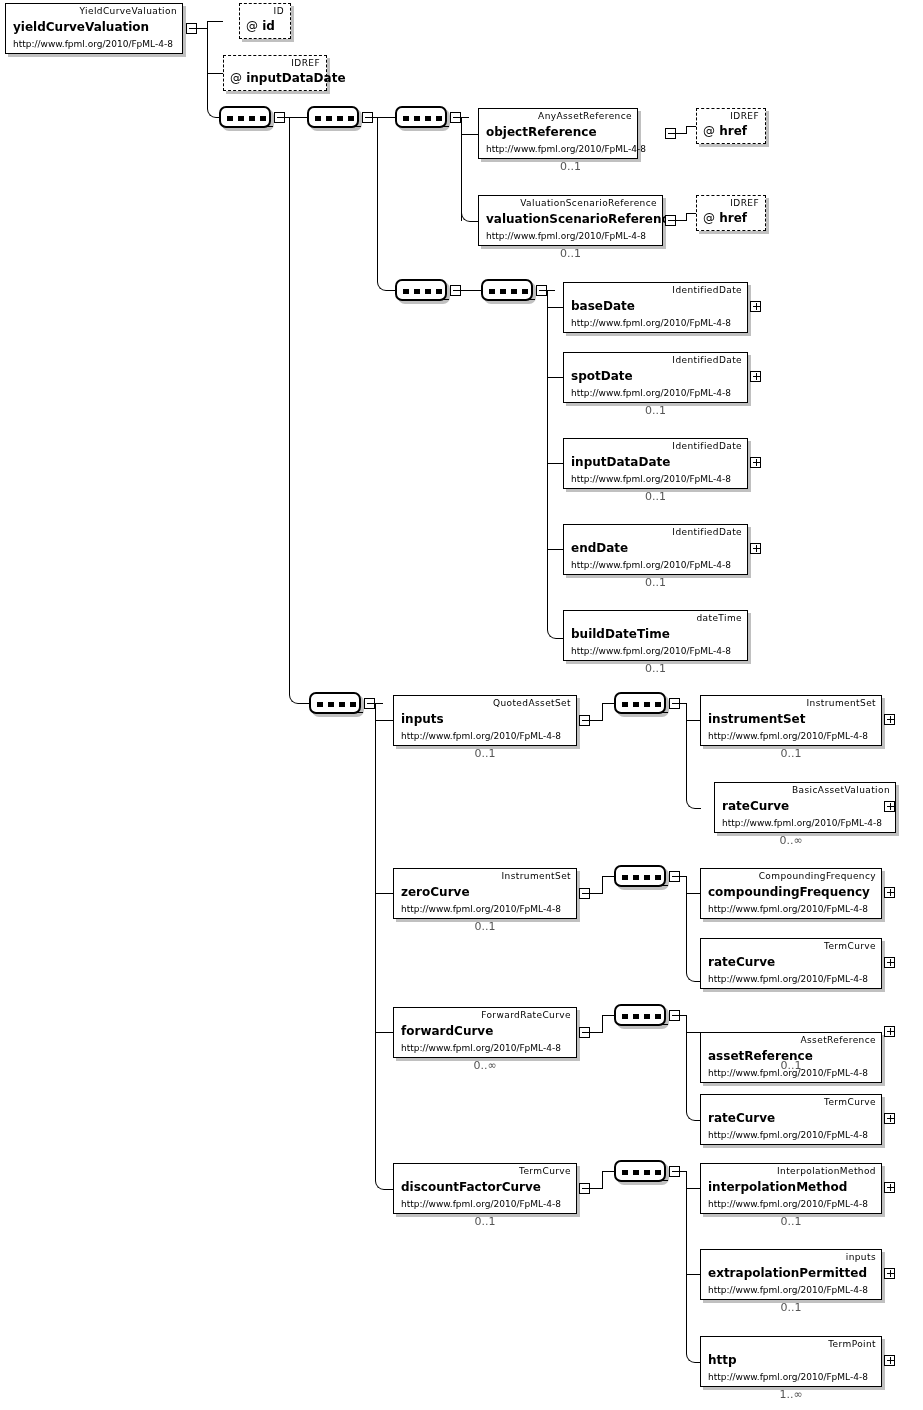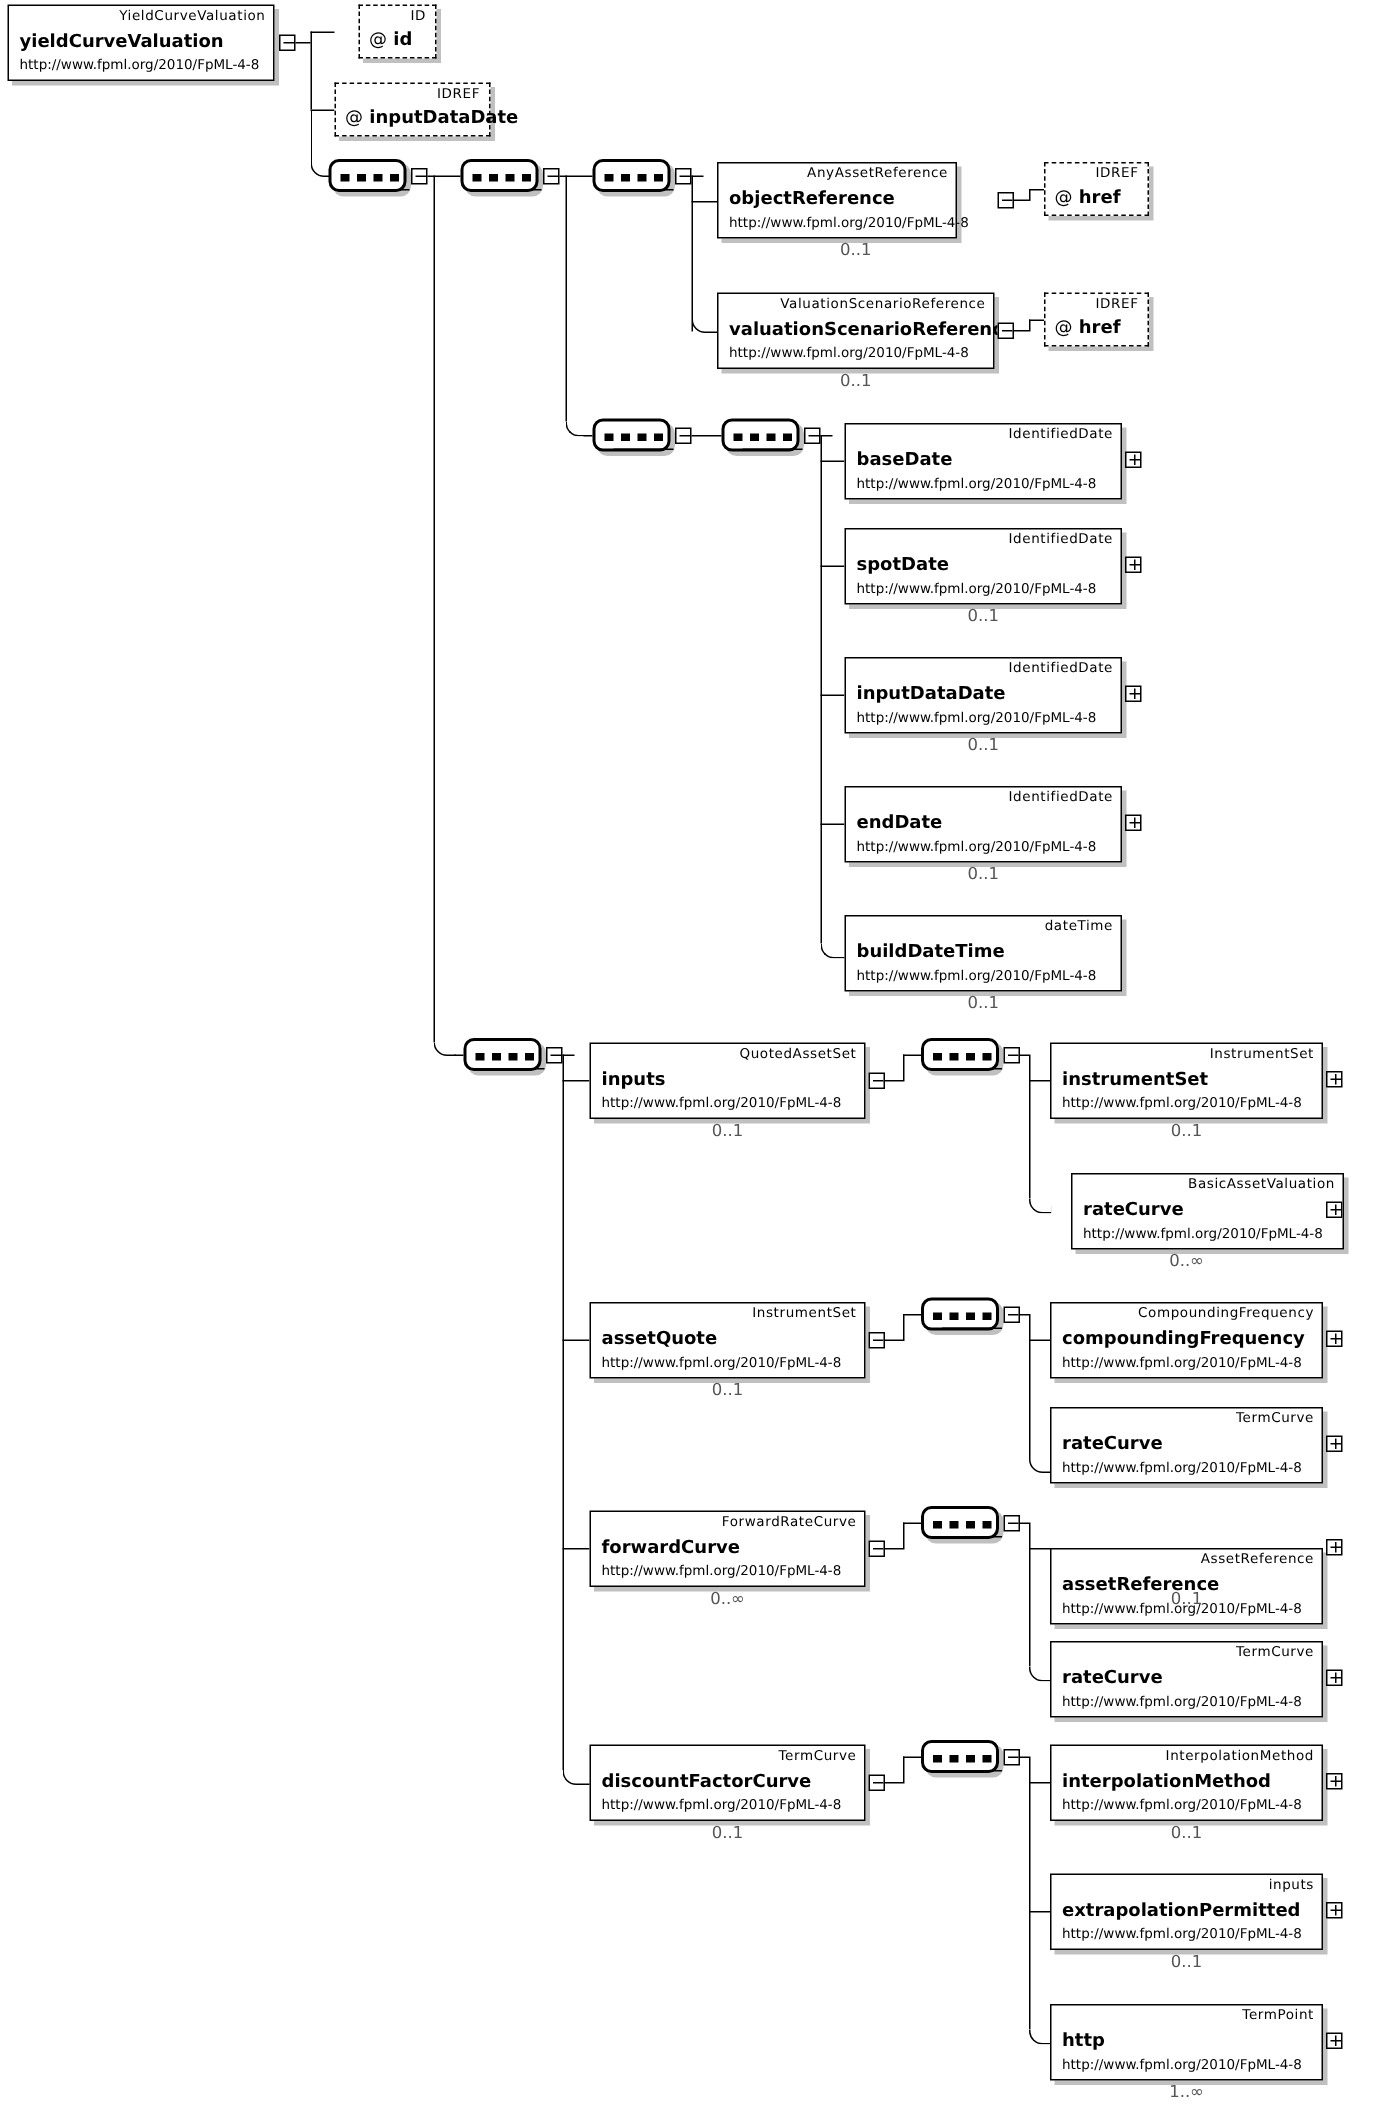--- a/index.html
+++ b/index.html
@@ -288,21 +288,21 @@
   <div class="ebox" style="left:700px;top:782px;width:182px;height:51px;margin-left:14px;">
     <div class="etype">BasicAssetValuation</div>
     <div class="ename">rateCurve</div>
     <div class="ens">http://www.fpml.org/2010/FpML-4-8</div>
   </div>
   <div class="tgl plus" style="left:884px;top:801px;"></div>
   <div class="card" style="left:700px;top:835px;width:182px;">0..∞</div>
 
   <div class="ebox" style="left:393px;top:868px;width:184px;height:51px;">
     <div class="etype">InstrumentSet</div>
-    <div class="ename">assetQuote</div>
+    <div class="ename">zeroCurve</div>
     <div class="ens">http://www.fpml.org/2010/FpML-4-8</div>
   </div>
   <div class="card" style="left:393px;top:921px;width:184px;">0..1</div>
   <div class="tgl" style="left:579px;top:888px;"></div>
   <div class="h" style="left:590px;top:893px;width:12px;"></div>
   <div class="v" style="left:602px;top:876px;height:18px;"></div>
   <div class="h" style="left:602px;top:876px;width:12px;"></div>
 
   <div class="seq" style="left:614px;top:865px;">
     <div class="dots">

